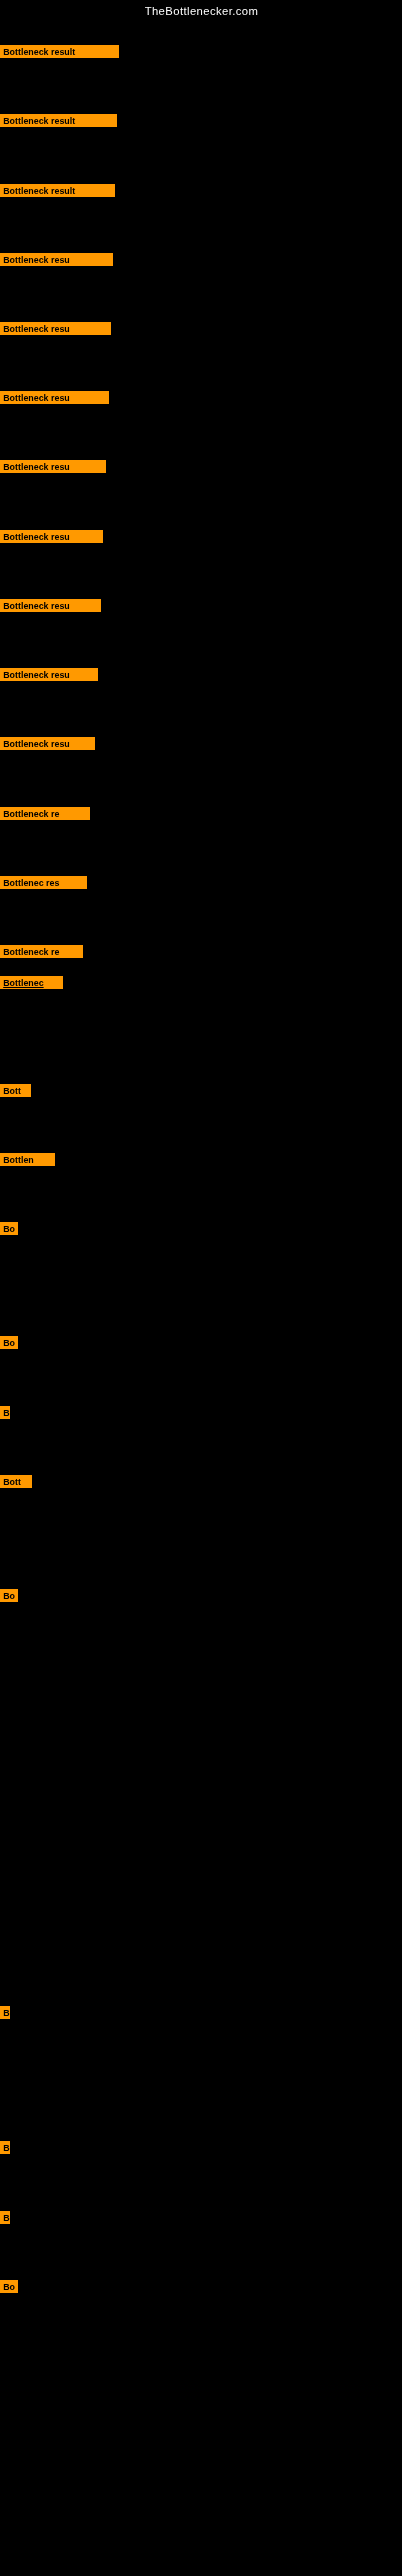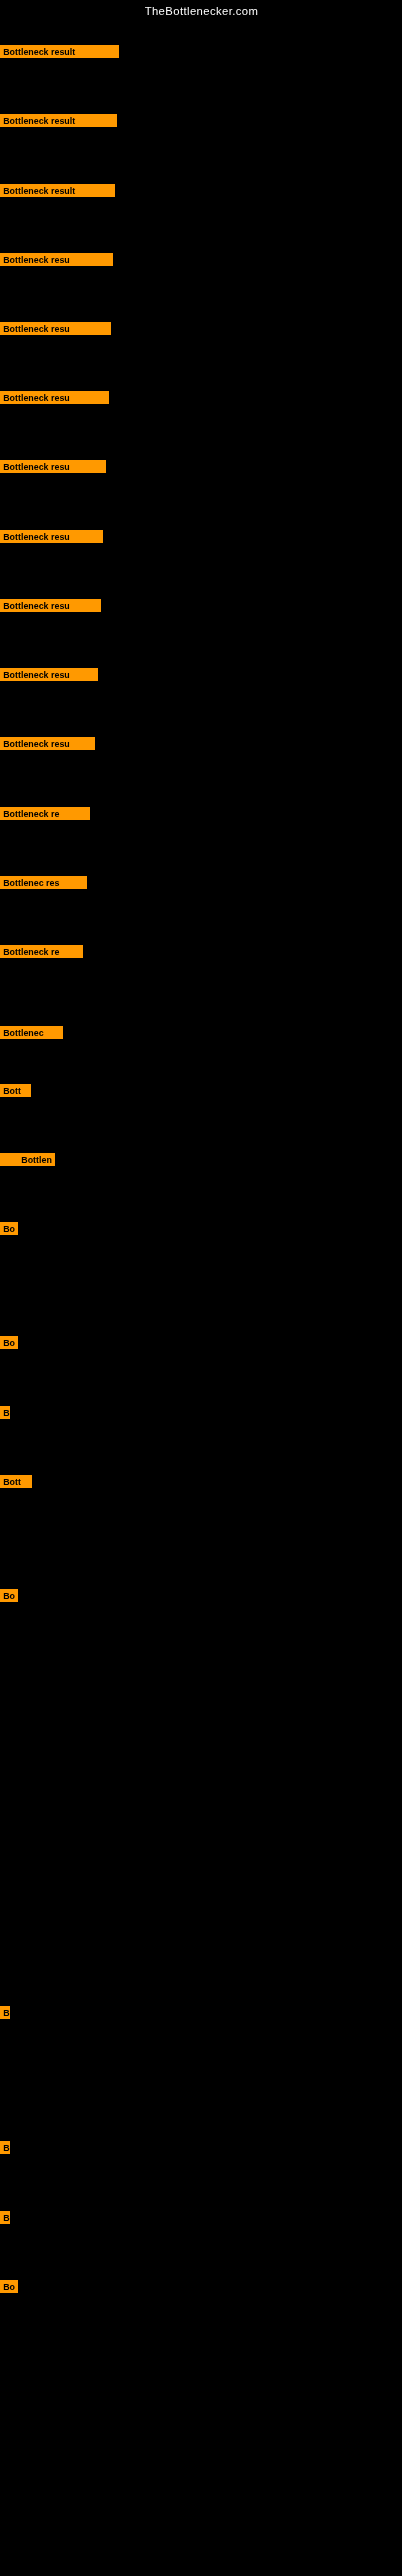--- a/index.html
+++ b/index.html
@@ -75,28 +75,28 @@
     </div>
     <div class="bar-row" style="top: 807px;">
       <span class="bar-label" style="width: 90px; min-width: 90px; max-width: 90px;">Bottleneck re</span>
     </div>
     <div class="bar-row" style="top: 876px;">
       <span class="bar-label" style="width: 87px; min-width: 87px; max-width: 87px;">Bottlenec res</span>
     </div>
     <div class="bar-row" style="top: 945px;">
       <span class="bar-label" style="width: 83px; min-width: 83px; max-width: 83px;">Bottleneck re</span>
     </div>
-    <div class="bar-row" style="top: 1026px;">
+    <div class="bar-row" style="top: 976px; text-decoration: underline;">
       <span class="bar-label" style="width: 63px; min-width: 63px; max-width: 63px;">Bottlenec</span>
     </div>
     <div class="bar-row" style="top: 1084px;">
       <span class="bar-label" style="width: 31px; min-width: 31px; max-width: 31px;">Bott</span>
     </div>
     <div class="bar-row" style="top: 1153px;">
-      <span class="bar-label" style="width: 55px; min-width: 55px; max-width: 55px; text-align: right;">Bottlen</span>
+      <span class="bar-label" style="width: 55px; min-width: 55px; max-width: 55px;">Bottlen</span>
     </div>
     <div class="bar-row" style="top: 1222px;">
       <span class="bar-label" style="width: 17.7px; min-width: 17.7px; max-width: 17.7px;">Bo</span>
     </div>
     <div class="bar-row" style="top: 1336px;">
       <span class="bar-label" style="width: 17.7px; min-width: 17.7px; max-width: 17.7px;">Bo</span>
     </div>
     <div class="bar-row" style="top: 1406px;">
       <span class="bar-label" style="width: 9.7px; min-width: 9.7px; max-width: 9.7px;">B</span>
     </div>

